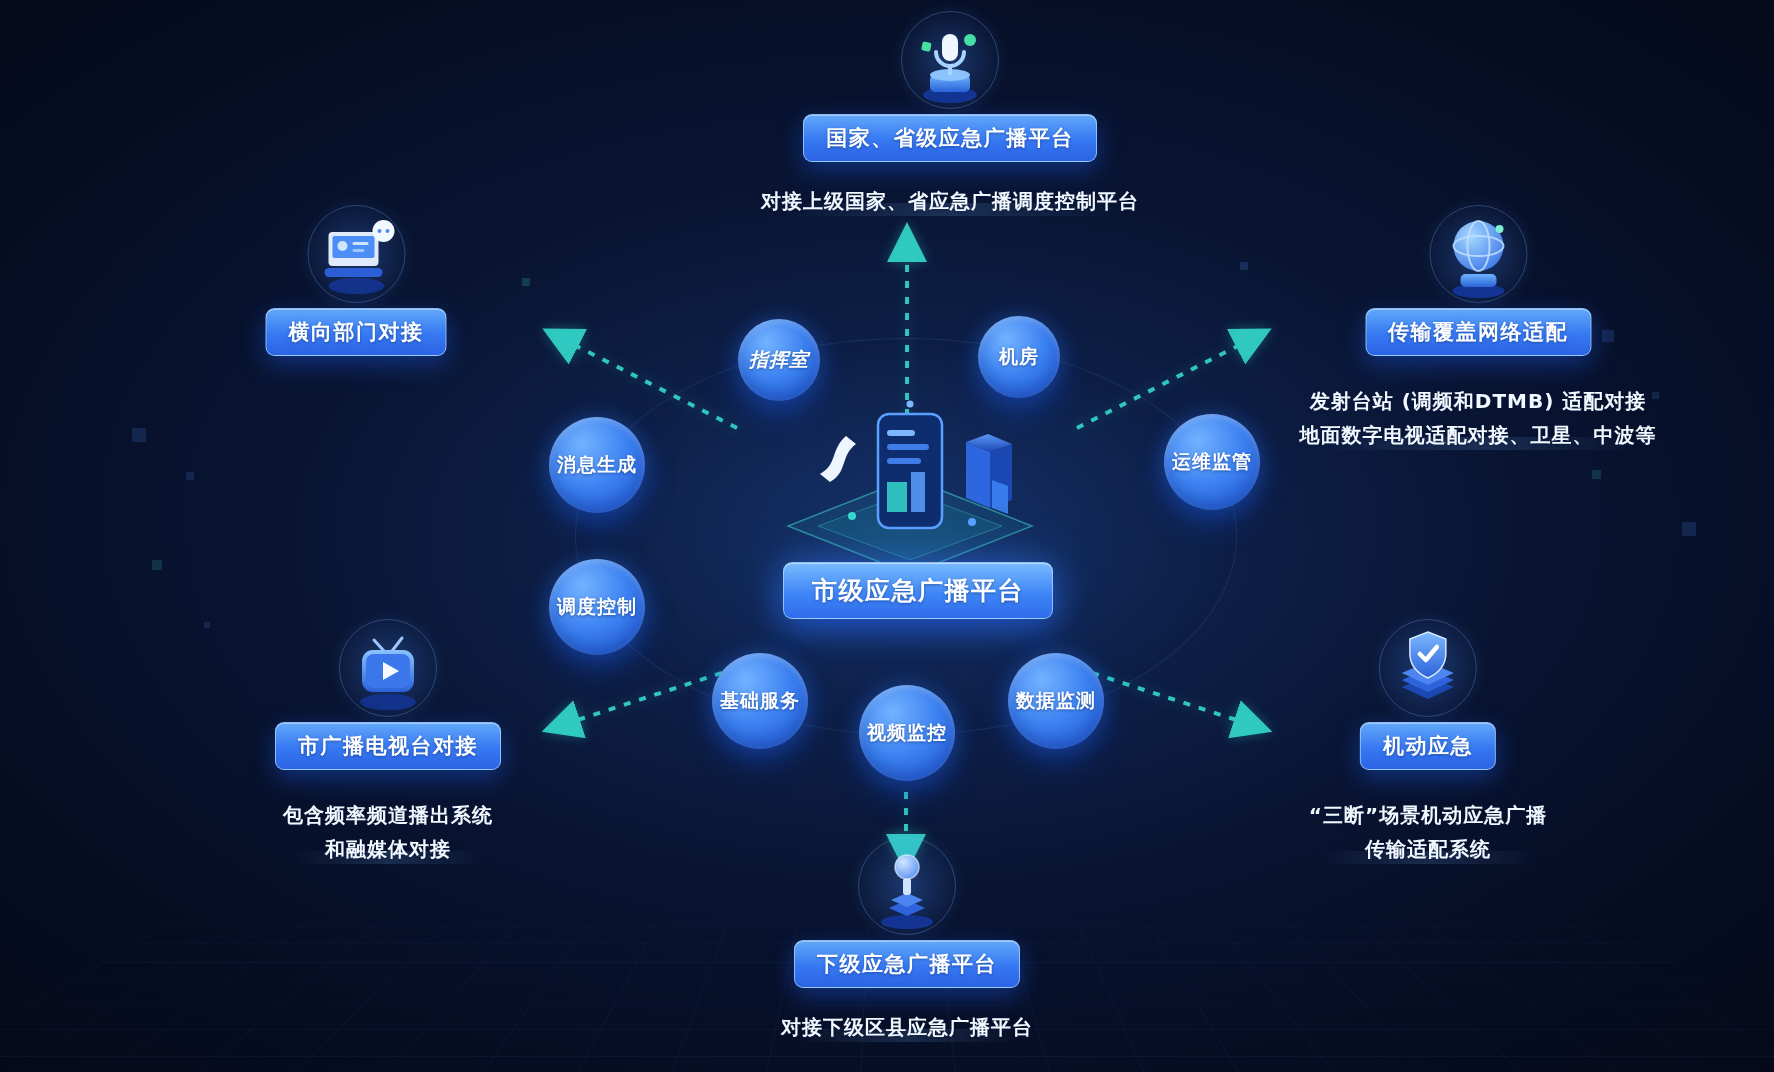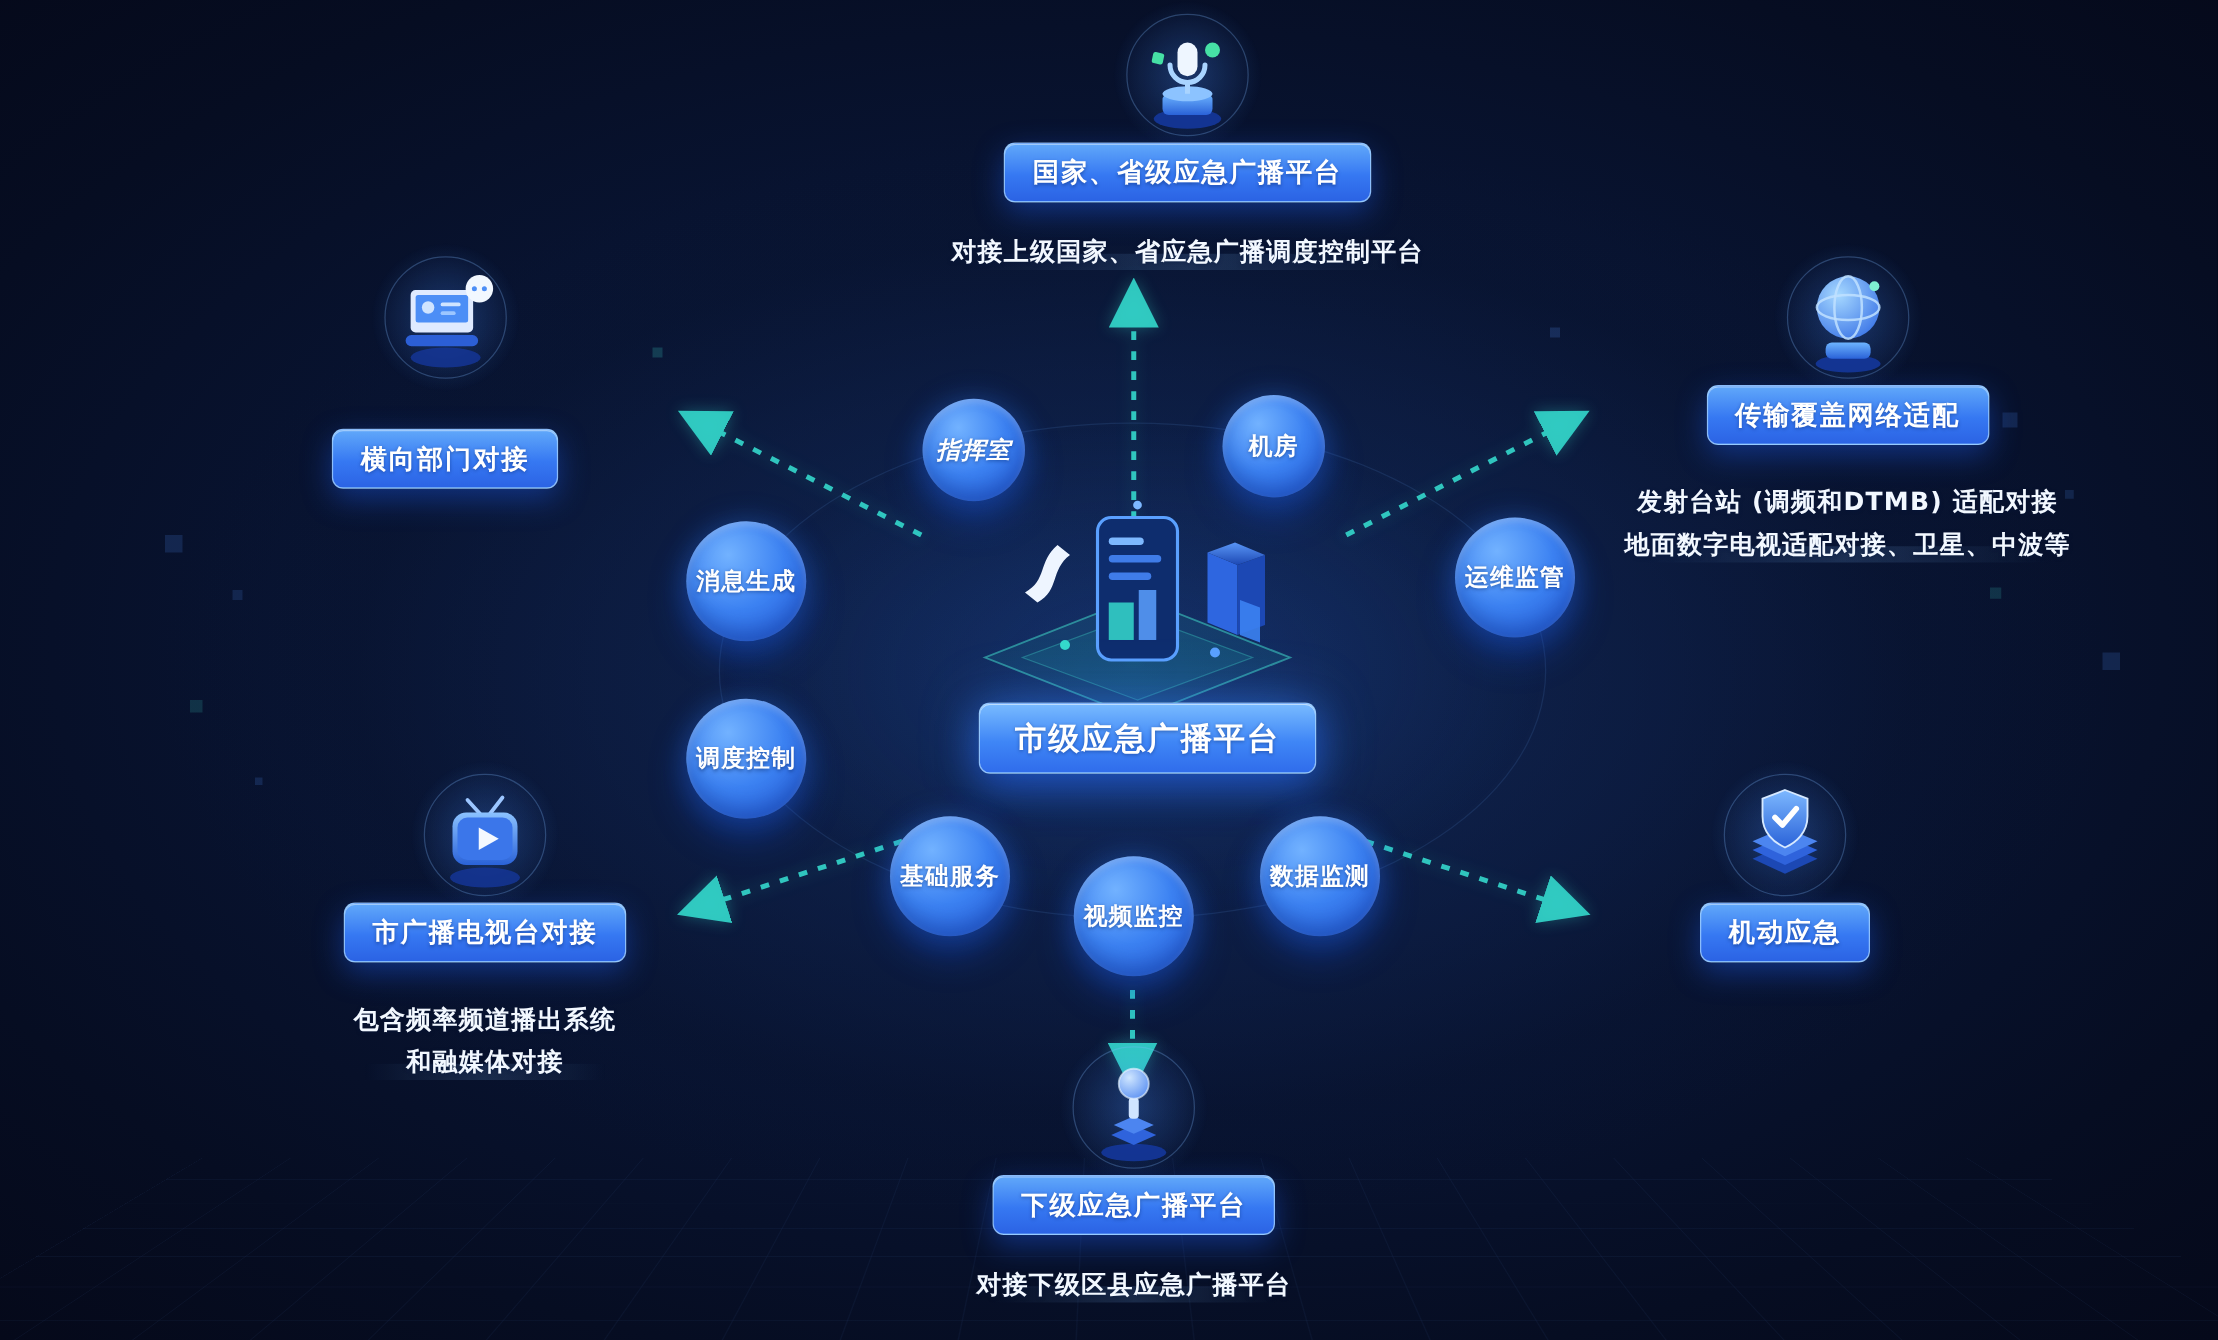--- a/index.html
+++ b/index.html
@@ -96,21 +96,21 @@
     box-shadow: 0 10px 30px rgba(28, 88, 228, .55), 0 0 46px rgba(70, 150, 255, .45),
                 inset 0 1px 0 rgba(255, 255, 255, .5);
   }
 
   
   .ext-node {
     position: absolute; display: flex; flex-direction: column; align-items: center;
     transform: translateX(-50%);
   }
   #node-top          { left: 907px;  top: 8px; margin-left: 43px;   }
-  #node-top-left     { left: 356px;  top: 202px; gap: 35px; }
+  #node-top-left     { left: 356px;  top: 202px; }
   #node-top-right    { left: 1478px; top: 202px; }
   #node-bottom-left  { left: 388px;  top: 616px; }
   #node-bottom-right { left: 1428px; top: 616px; }
   #node-bottom       { left: 907px;  top: 834px; }
   .ext-node .pill { margin-top: 2px; }
   .ext-node .desc { margin-top: 22px; }
   .ext-node.corner .desc { margin-top: 28px; }
 
   .desc {
     position: relative;
@@ -319,20 +319,24 @@
             </linearGradient>
           </defs>
         <path d="M22 67 L48 79 L74 67 L48 56 Z" fill="#1c48b4"></path>
         <path d="M22 60 L48 72 L74 60 L48 49 Z" fill="#2f63dc"></path>
         <path d="M22 53 L48 65 L74 53 L48 42 Z" fill="#4c85f0"></path>
         <path d="M48 12 L66 19 V33 C66 46 57 54 48 58 C39 54 30 46 30 33 V19 Z" fill="url(#g5a)" stroke="#d6e9ff" stroke-width="1.5"></path>
         <path d="M40 34 L46 40 L57 27" fill="none" stroke="#ffffff" stroke-width="4.5" stroke-linecap="round" stroke-linejoin="round"></path>
       </svg>
     </div>
     <div class="pill">机动应急</div>
+    <div class="desc">
+      <span class="desc-line">“三断”场景机动应急广播</span>
+      <span class="desc-line">传输适配系统</span>
+    </div>
   </div>
 
   <div class="ext-node" id="node-bottom">
     <div class="icon">
       <svg width="96" height="96" viewBox="0 0 96 96">
         <defs>
             <radialGradient id="g6a" cx=".35" cy=".3" r=".9">
               <stop offset="0" stop-color="#cfe6ff"></stop>
               <stop offset="1" stop-color="#4c85f0"></stop>
             </radialGradient>

